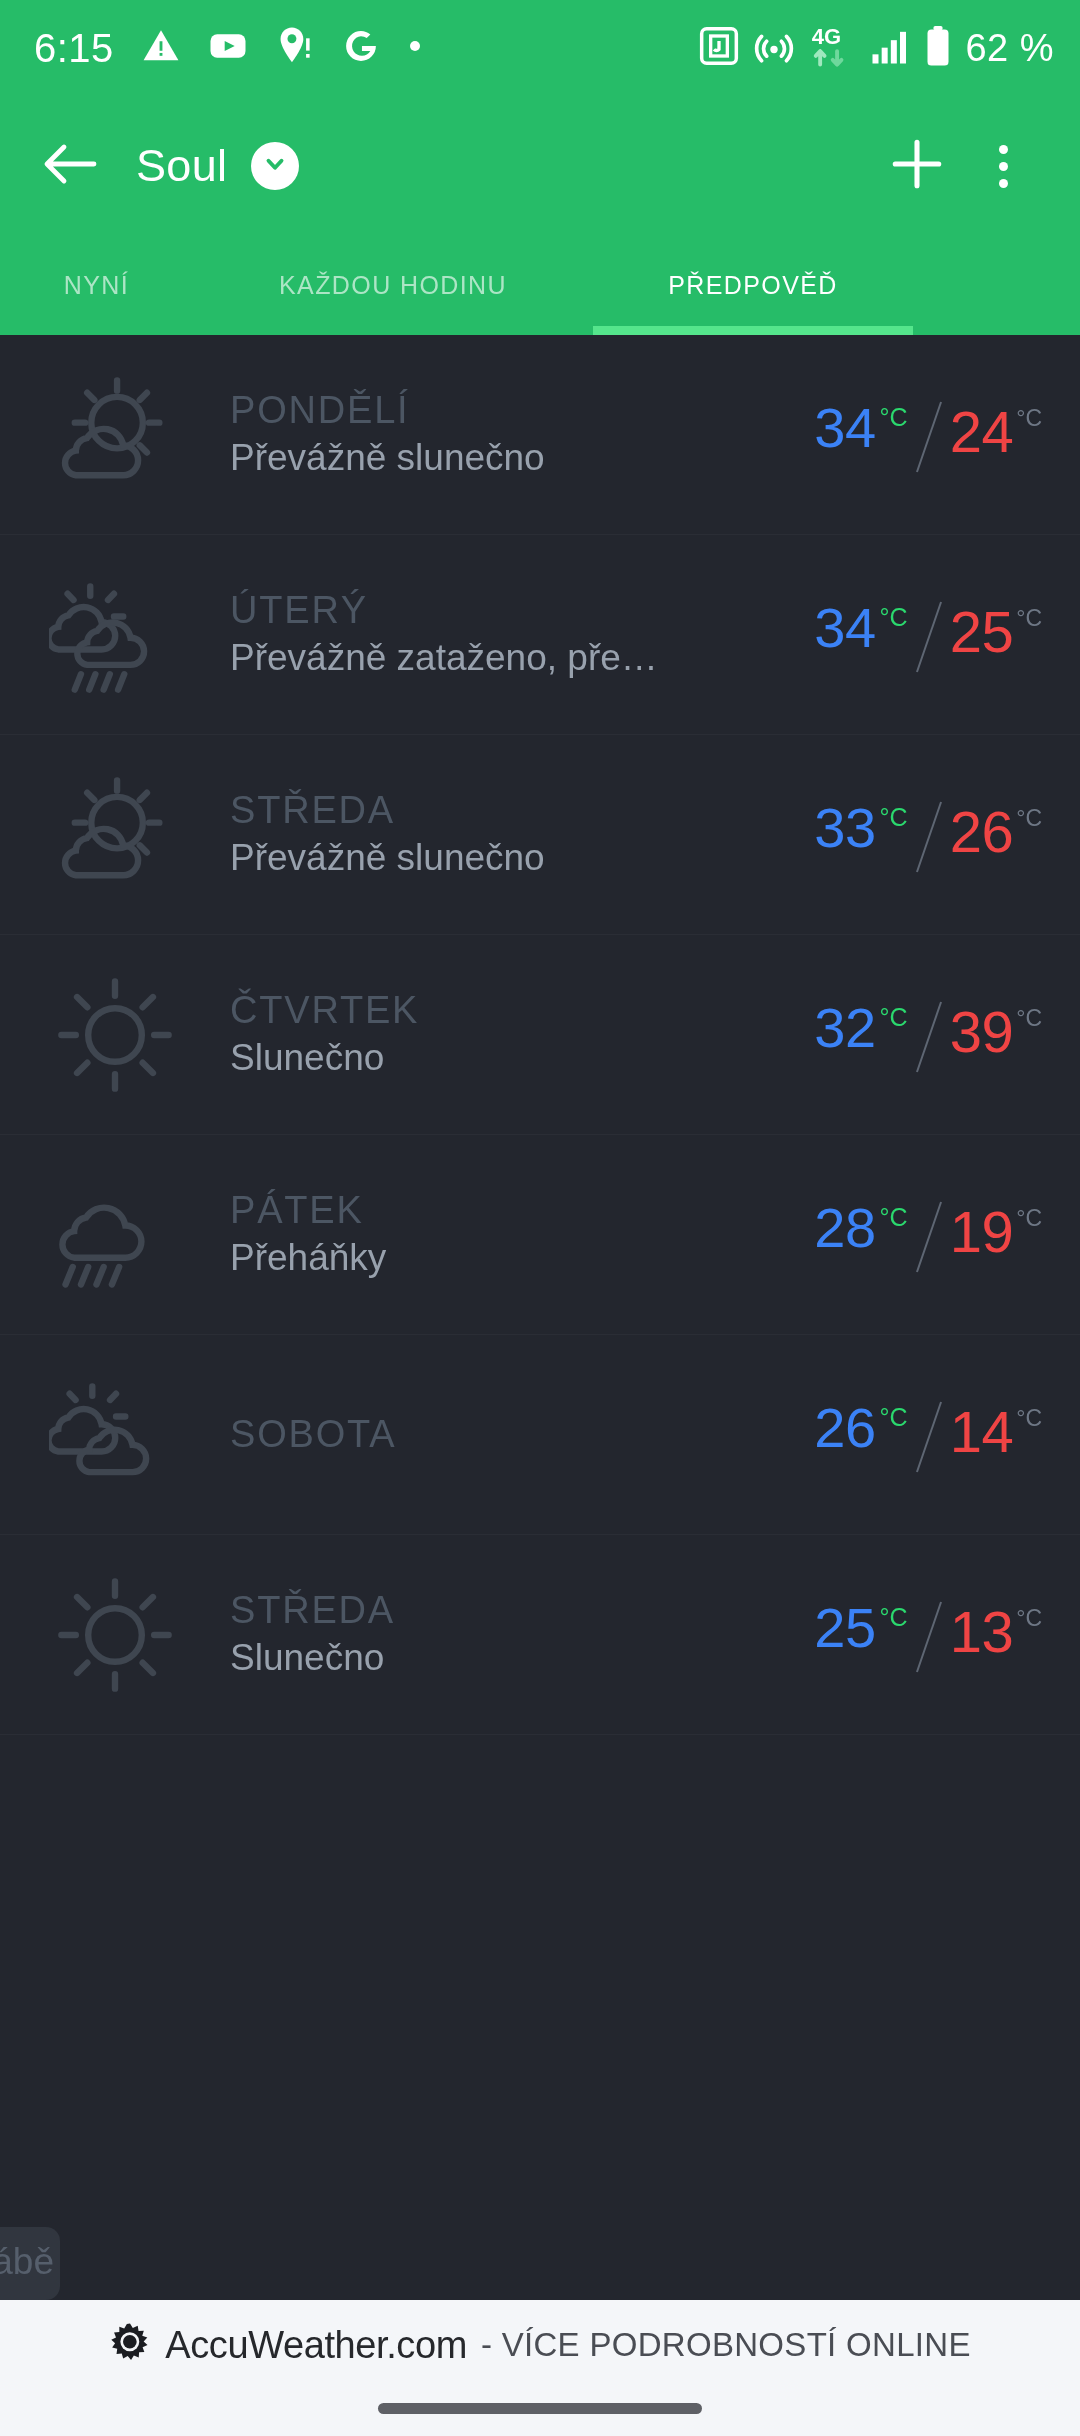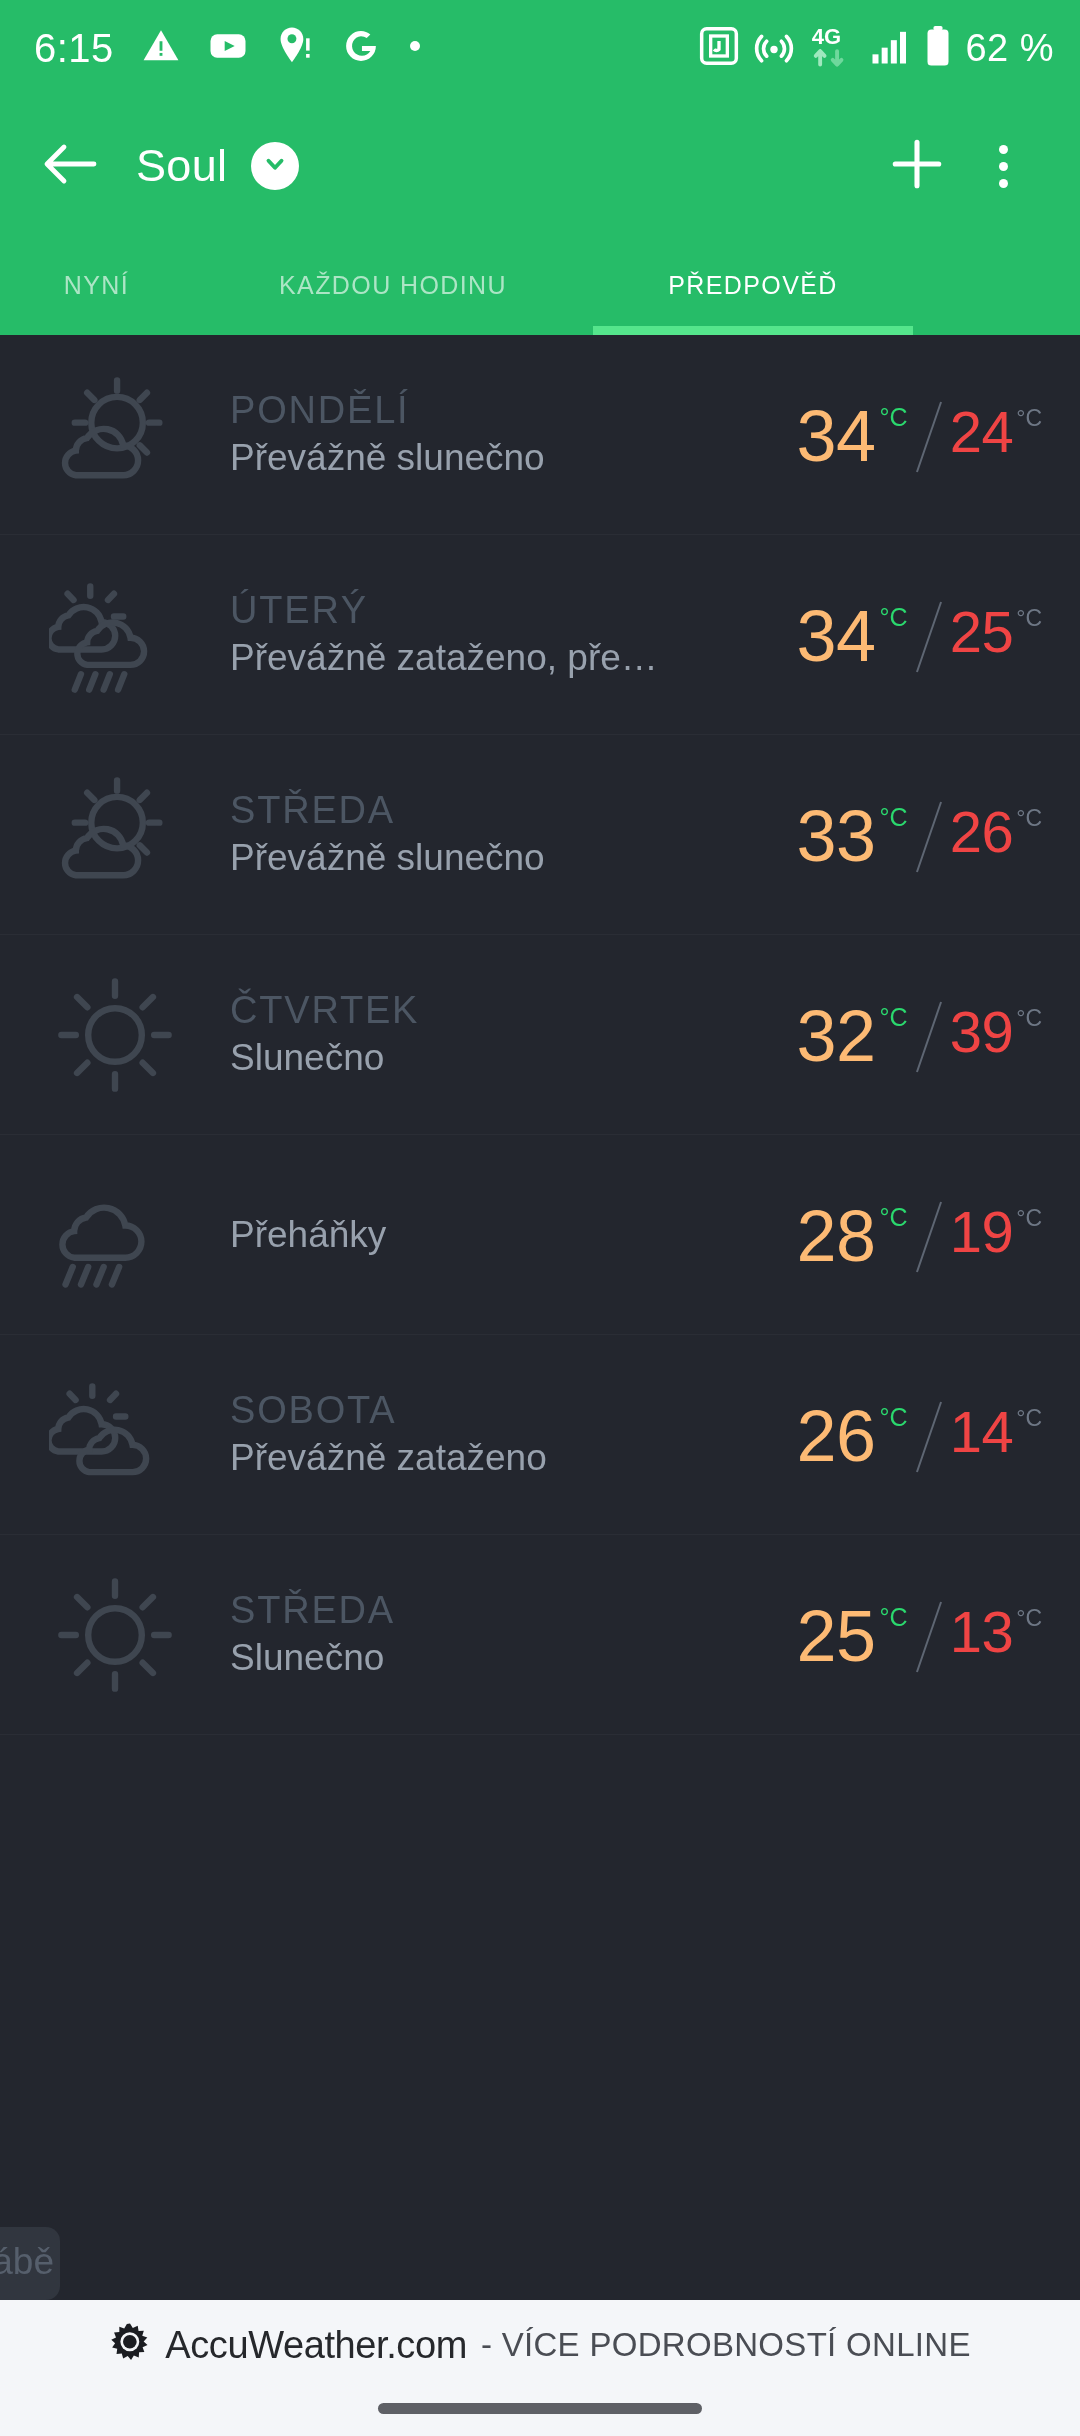--- a/index.html
+++ b/index.html
@@ -133,22 +133,22 @@
   .row-temps{
     flex:0 0 auto;
     width:300px;
     display:flex;
     align-items:flex-start;
     justify-content:flex-end;
     padding-top:4px;
   }
   .t-high, .t-low{ display:flex; align-items:flex-start; }
   .t-high .num{
-    font-size:72px;
-    color:#fdba74;
+    font-size:56px;
+    color:#3b82f6;
     line-height:1;
     letter-spacing:-.5px;
   }
   .t-high .deg{
     font-size:25px;
     color:#2BD96E;
     line-height:1;
     margin-top:5px;
     margin-left:4px;
     white-space:nowrap;
@@ -494,20 +494,21 @@
   <div class="row">
     <div class="row-icon">
       <svg width="132" height="132" viewBox="0 0 64 64">
         <g fill="none" stroke="#3F4650" stroke-width="3.1" stroke-linecap="round">
           <path d="M12 43 h25 a7.8 7.8 0 0 0 0-15.6 a10.4 10.4 0 0 0-19-3.9 a6.7 6.7 0 0 0-5.8 6.6 a6.5 6.5 0 0 0 0 12.9 Z"></path>
           <path d="M11.5 47.5 L8 56 M19 47.5 L15.5 56 M26.5 47.5 L23 56 M34 47.5 L30.5 56"></path>
         </g>
       </svg>
     </div>
     <div class="row-text">
+      <div class="row-day">PÁTEK</div>
       <div class="row-desc">Přeháňky</div>
     </div>
     <div class="row-temps">
       <div class="t-high">
         <span class="num">28</span>
         <span class="deg">°C</span>
       </div>
       <div class="slash"></div>
       <div class="t-low">
         <span class="num">19</span>
@@ -521,21 +522,20 @@
       <svg width="132" height="132" viewBox="0 0 64 64">
         <g fill="none" stroke="#3F4650" stroke-width="3.1" stroke-linecap="round">
           <path d="M21 8.5 V13 M32.5 12 L29.6 15 M37 23 H32.5 M10 12 L12.9 15"></path>
           <path d="M8 40 h17.5 a6.6 6.6 0 0 0 0-13.2 a8.8 8.8 0 0 0-16.1-3.3 a5.7 5.7 0 0 0-4.9 5.6 a5.5 5.5 0 0 0 0 10.9 Z"></path>
           <path d="M23 50 h17.5 a6.6 6.6 0 0 0 0-13.2 a8.8 8.8 0 0 0-16.1-3.3 a5.7 5.7 0 0 0-4.9 5.6 a5.5 5.5 0 0 0 0 10.9 Z"></path>
         </g>
       </svg>
     </div>
     <div class="row-text">
       <div class="row-day">SOBOTA</div>
-      <div class="row-desc">Převážně zataženo</div>
     </div>
     <div class="row-temps">
       <div class="t-high">
         <span class="num">26</span>
         <span class="deg">°C</span>
       </div>
       <div class="slash"></div>
       <div class="t-low">
         <span class="num">14</span>
         <span class="deg">°C</span>

